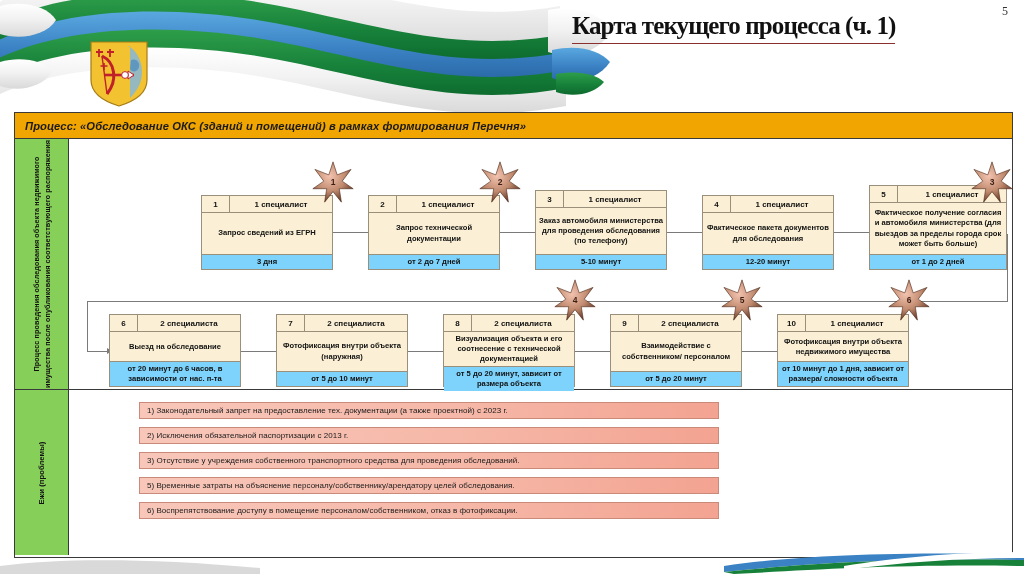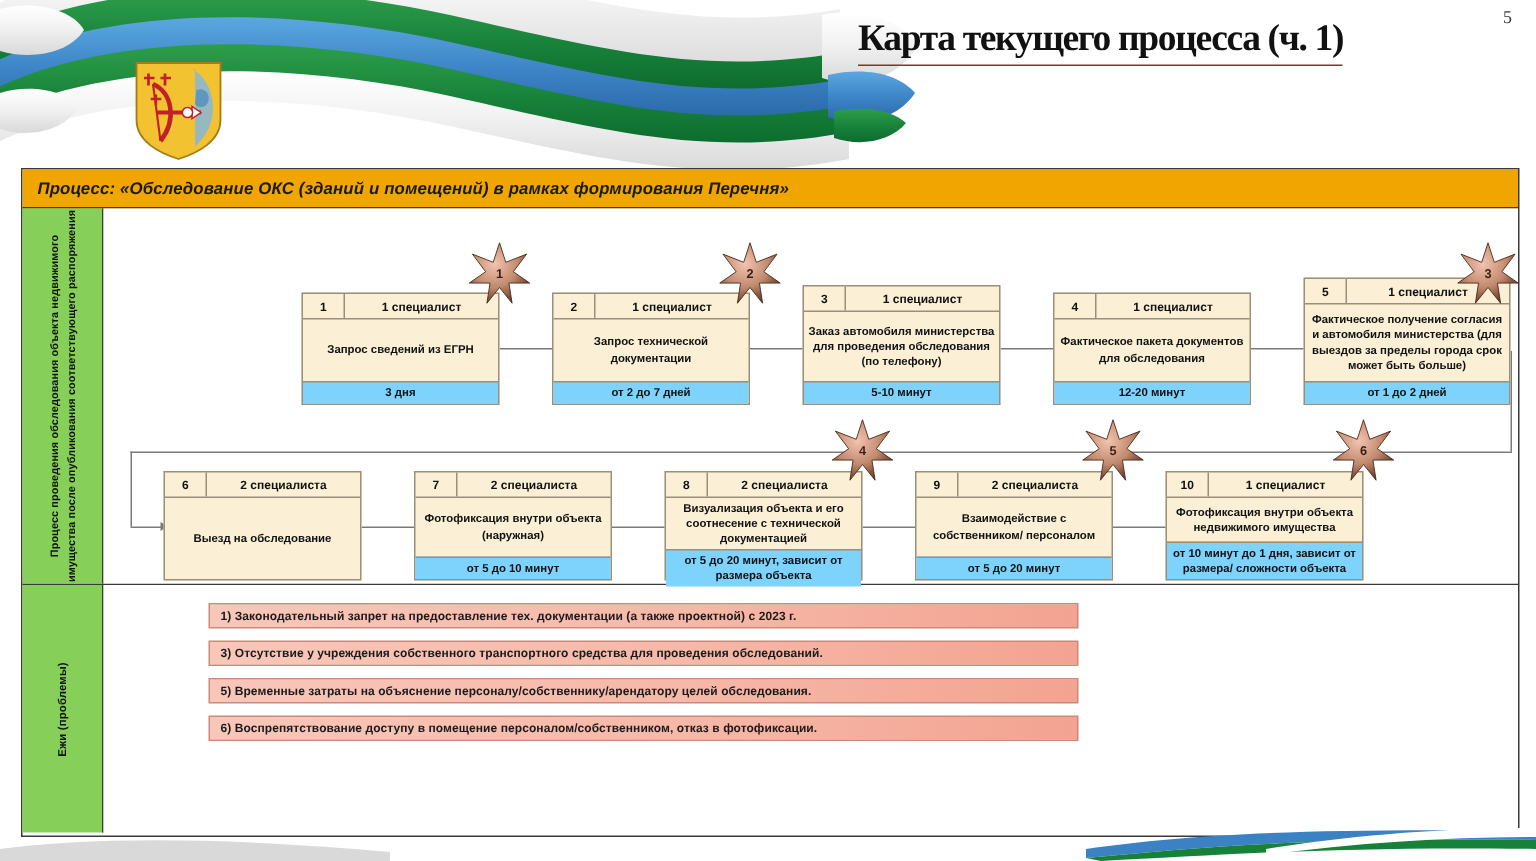--- a/index.html
+++ b/index.html
@@ -196,21 +196,21 @@
     width: 580px;
   }
   .prob-bar {
     height: 17px;
     margin-bottom: 8px;
     background: linear-gradient(90deg,#F8C7BA 0%,#F6B8A8 55%,#F3A391 100%);
     border: 1px solid #c98a7a;
     display: flex; align-items: center;
     padding-left: 7px;
     font-size: 8px;
-    font-weight: 700;
+    font-weight: 400;
     color: #1a1a1a;
     letter-spacing: 0.05px;
   }
   .prob-bar:last-child { margin-bottom: 0; }
 
   
   .footer-ribbon {
     position: absolute;
     bottom: 0; right: 0;
     width: 300px; height: 22px;
@@ -405,20 +405,21 @@
 
         <div class="conn conn-h" style="left:673px; top:212px; width:38px;"></div>
         <div class="arrowhead" style="left:709px; top:209px;"></div>
 
         <div class="pbox" style="left:40px; top:175px; width:132px; height:73px;">
           <div class="pbox-head">
             <div class="pbox-num">6</div>
             <div class="pbox-role">2 специалиста</div>
           </div>
           <div class="pbox-body">Выезд на обследование</div>
+          <div class="pbox-foot">от 20 минут до 6 часов, в зависимости от нас. п-та</div>
         </div>
 
         <div class="pbox" style="left:207px; top:175px; width:132px; height:73px;">
           <div class="pbox-head">
             <div class="pbox-num">7</div>
             <div class="pbox-role">2 специалиста</div>
           </div>
           <div class="pbox-body">Фотофиксация внутри объекта (наружная)</div>
           <div class="pbox-foot">от 5 до 10 минут</div>
         </div>
@@ -476,20 +477,21 @@
 
     <div class="band-row r2">
       <div class="vlabel">
         <div class="vlabel-inner">
           <span>Ежи (проблемы)</span>
         </div>
       </div>
       <div class="band-body">
         <div class="prob-list">
           <div class="prob-bar">1) Законодательный запрет на предоставление тех. документации (а также проектной) с 2023 г.</div>
+          <div class="prob-bar">2) Исключения обязательной паспортизации с 2013 г.</div>
           <div class="prob-bar">3) Отсутствие у учреждения собственного транспортного средства для проведения обследований.</div>
           <div class="prob-bar">5) Временные затраты на объяснение персоналу/собственнику/арендатору целей обследования.</div>
           <div class="prob-bar">6) Воспрепятствование доступу в помещение персоналом/собственником, отказ в фотофиксации.</div>
         </div>
       </div>
     </div>
 
   </div>
 
   <div class="footer-ribbon-l">

